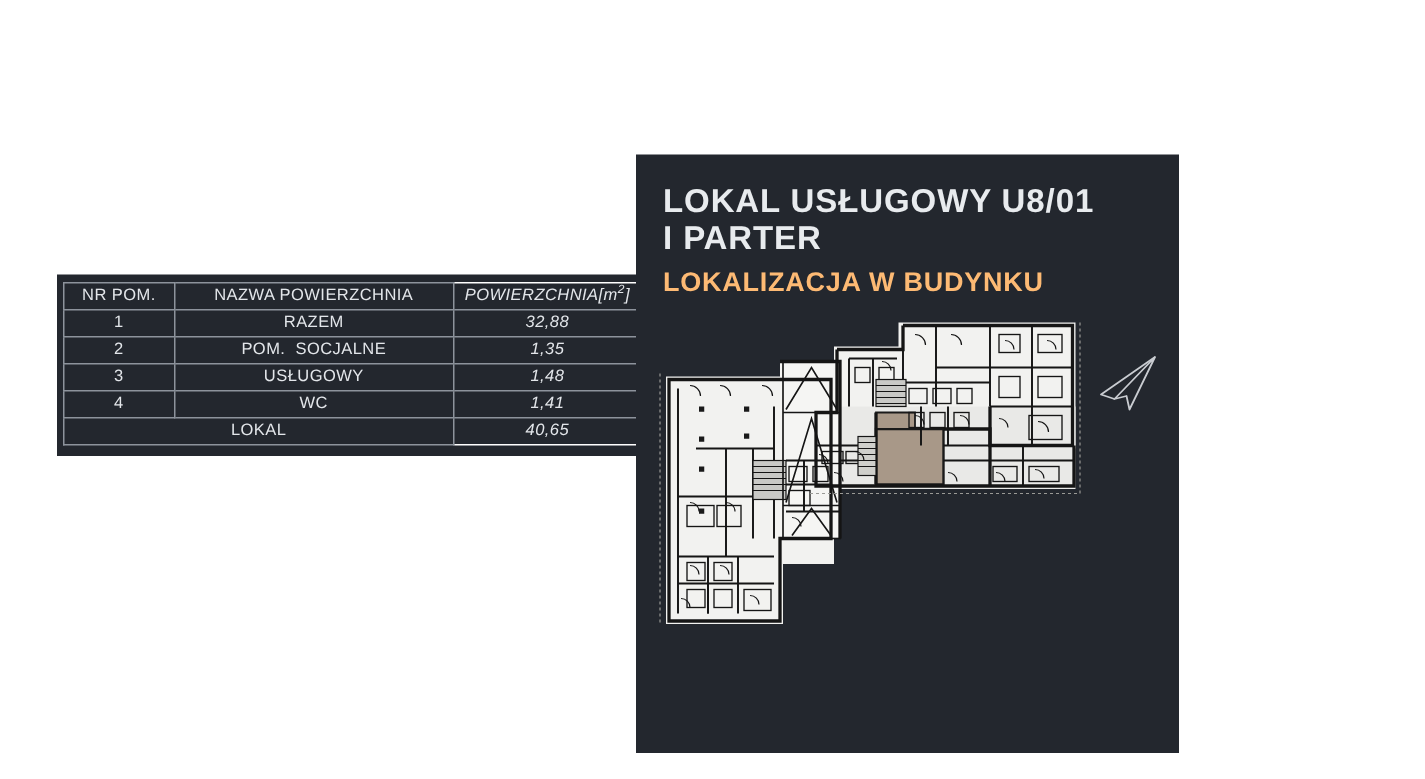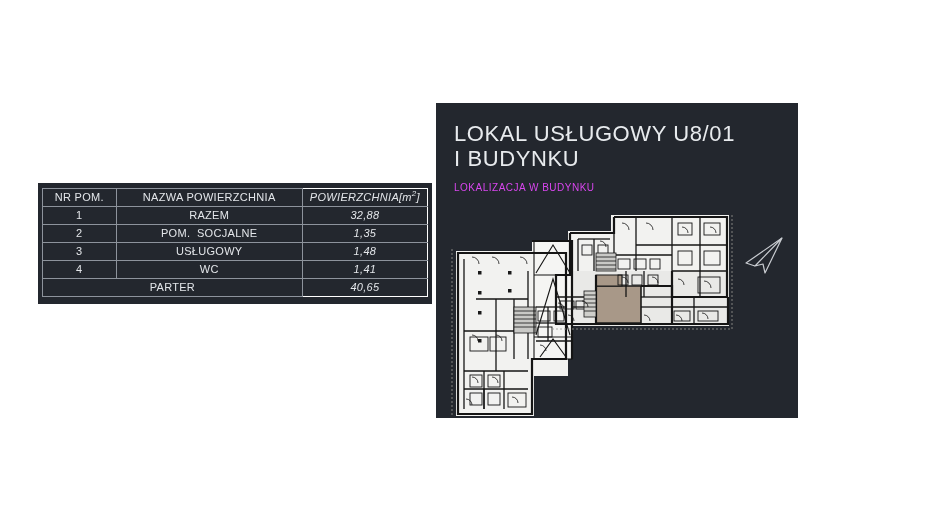--- a/index.html
+++ b/index.html
@@ -51,42 +51,43 @@
     border-right:1px solid #ffffff !important;
   }
   .area-head{border-top:1px solid #ffffff !important;}
   .area-total{border-bottom:1px solid #ffffff !important;}
   .sup-unit{font-size:8px;vertical-align:super;line-height:0;}
   .razem-cell{text-align:left;padding-left:18px;}
 
   
   #info-panel{
     position:absolute;
-    left:436px; top:103px;
-    width:362px; height:315px;
+    left:424px; top:103px;
+    width:362px; height:399px;
     background:#23272e;
     overflow:hidden;
+    font-weight:bold;
   }
   #panel-heading{
     position:absolute;
     left:18px; top:18px;
     width:330px;
   }
   .title-line{
     color:#e8ebee;
     font-family:"Liberation Sans Condensed","Liberation Sans",sans-serif;
     font-size:22px;
     letter-spacing:.6px;
     line-height:25px;
     white-space:pre;
   }
   #subtitle{
-    color:#d946ef;
+    color:#fdba74;
     font-family:"Liberation Sans Condensed","Liberation Sans",sans-serif;
-    font-size:10px;
+    font-size:18px;
     letter-spacing:.5px;
     line-height:18px;
     margin-top:8px;
     white-space:pre;
   }
 
   #floorplan-wrap{
     position:absolute;
     left:0; top:108px;
     width:362px; height:207px;
@@ -126,32 +127,32 @@
         <td class="col-nr">3</td>
         <td class="col-name">USŁUGOWY</td>
         <td class="col-area area-cell">1,48</td>
       </tr>
       <tr>
         <td class="col-nr">4</td>
         <td class="col-name">WC</td>
         <td class="col-area area-cell">1,41</td>
       </tr>
       <tr>
-        <td class="razem-cell" colspan="2">PARTER</td>
+        <td class="razem-cell" colspan="2">LOKAL</td>
         <td class="col-area area-cell area-total">40,65</td>
       </tr>
     </tbody>
   </table>
 </div>
 
 <div id="info-panel">
 
   <div id="panel-heading">
     <div class="title-line">LOKAL USŁUGOWY U8/01</div>
-    <div class="title-line">I BUDYNKU</div>
+    <div class="title-line">I PARTER</div>
     <div id="subtitle">LOKALIZACJA W BUDYNKU</div>
   </div>
 
   <div id="floorplan-wrap">
     <svg id="floorplan-svg" width="362" height="207" viewBox="0 0 362 207">
       <g>
 
         <rect x="175" y="4" width="118" height="84" fill="#f2f2f0"></rect>
         <rect x="132" y="20" width="110" height="82" fill="#f2f2f0"></rect>
         <rect x="118" y="60" width="175" height="55" fill="#e9e9e7"></rect>

